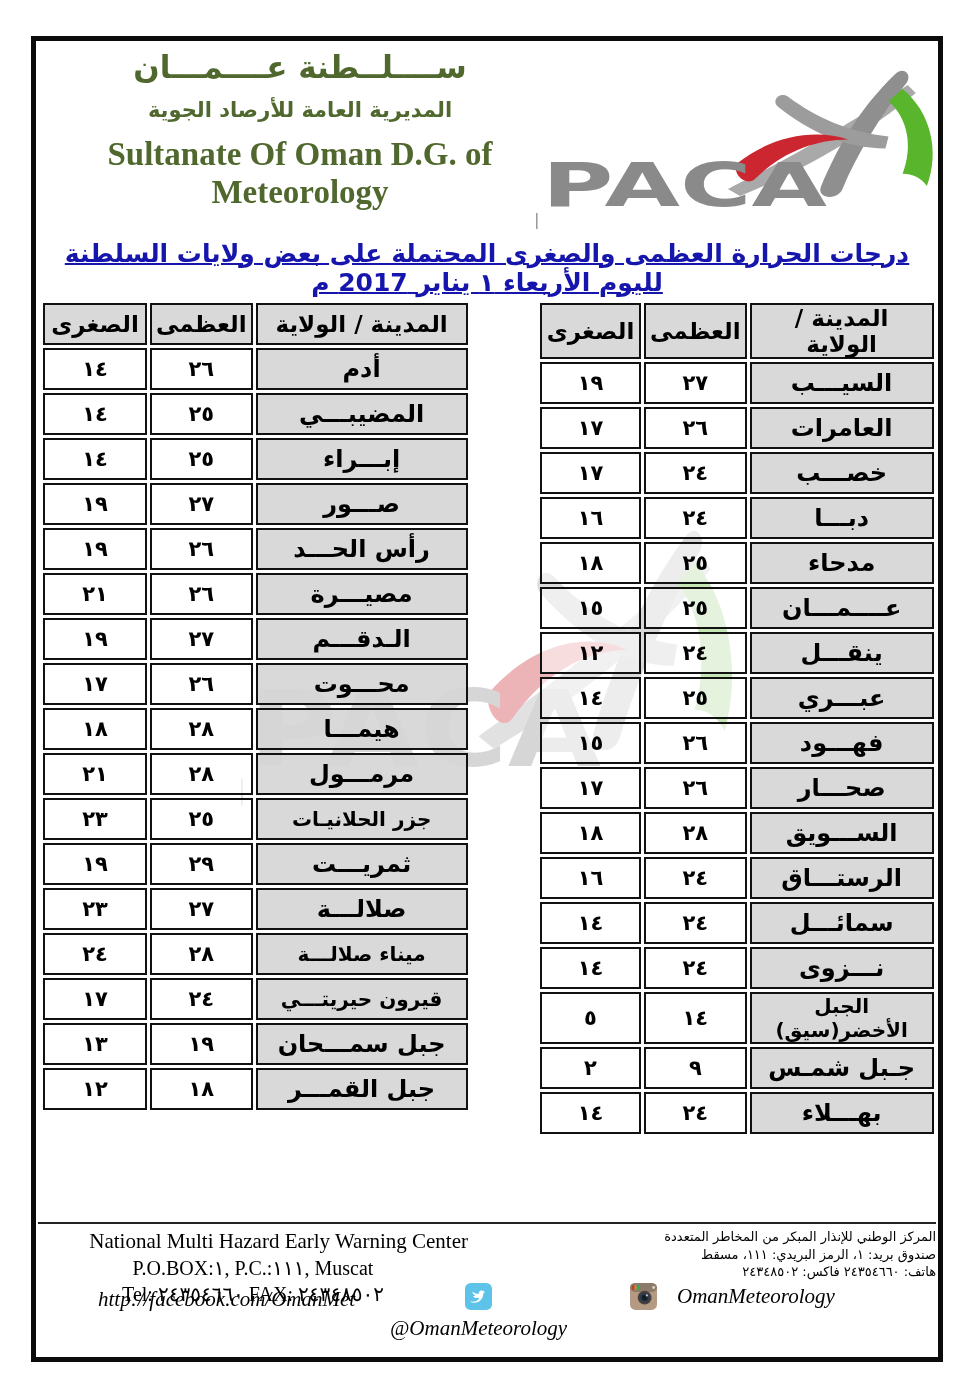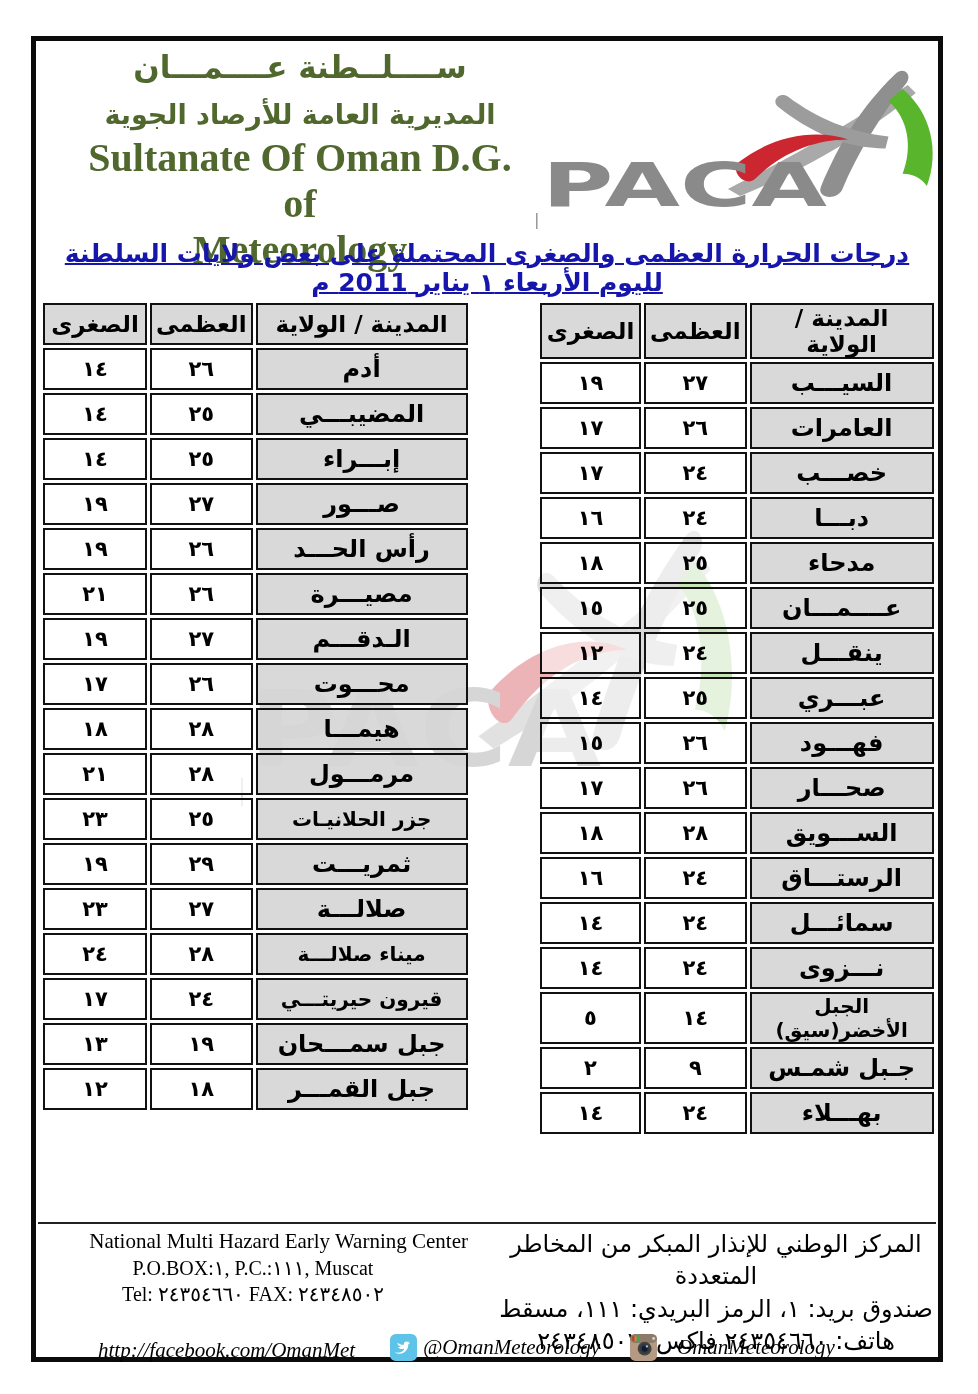--- a/index.html
+++ b/index.html
@@ -17,23 +17,23 @@
     width:978px;height:1394px;position:relative;overflow:hidden;
     font-family:"DejaVu Sans",sans-serif;color:#000;
   }
   .frame{
     position:absolute;left:31px;top:36px;width:912px;height:1326px;
     border:5px solid #0b0b0b;
   }
   
   .hdr-text{position:absolute;left:34px;top:6px;width:460px;text-align:center;z-index:2;}
   .hdr-ar1{font-size:31px;font-weight:bold;color:var(--header-green);line-height:1.35;}
-  .hdr-ar2{font-size:27px;font-weight:bold;color:var(--header-green);line-height:1.5;margin-top:6px;}
-  .hdr-en{font-family:"Liberation Serif","DejaVu Serif",serif;font-size:40px;font-weight:bold;
-          color:var(--header-green);line-height:1.15;}
+  .hdr-ar2{font-size:21px;font-weight:bold;color:var(--header-green);line-height:1.5;margin-top:6px;}
+  .hdr-en{font-family:"Liberation Serif","DejaVu Serif",serif;font-size:33px;font-weight:bold;
+          color:var(--header-green);line-height:1.15;margin-top:10px;}
   .logo-box{position:absolute;left:500px;top:22px;width:404px;height:170px;z-index:2;}
   
   .doc-title{
     position:absolute;left:0;top:198px;width:100%;text-align:center;z-index:2;
     font-size:25px;font-weight:bold;color:var(--title-blue);
     text-decoration:underline;text-decoration-thickness:2px;
   }
   
   .watermark{position:absolute;left:205px;top:479px;width:500px;height:290px;opacity:.34;z-index:0;pointer-events:none;}
   
@@ -51,25 +51,25 @@
   td.city{font-size:24px;}
   td.small-city{font-size:20px;}
   .tbl-left  col.c-min{width:104px;} .tbl-left  col.c-max{width:100px;} .tbl-left  col.c-city{width:212px;}
   .tbl-right col.c-min{width:101px;} .tbl-right col.c-max{width:101px;} .tbl-right col.c-city{width:184px;}
   
   .footer{position:absolute;left:2px;top:1181px;width:898px;z-index:2;border-top:2px solid #222;padding-top:4px;}
   .f-row1{display:flex;justify-content:space-between;align-items:flex-start;}
   .f-en{width:430px;text-align:center;font-family:"Liberation Serif","DejaVu Serif",serif;
         font-size:20px;line-height:1.3;}
   .f-en .f-line1{font-size:21px;text-align:right;}
-  .f-ar{width:440px;text-align:center;font-size:24px;line-height:1.35;direction:rtl;}
+  .f-ar{width:440px;text-align:right;font-size:13px;line-height:1.35;direction:rtl;}
   .f-row2{position:relative;height:36px;margin-top:-26px;
           font-family:"Liberation Serif","DejaVu Serif",serif;font-style:italic;font-size:21px;}
   .f-fb{position:absolute;left:60px;top:6px;}
-  .f-tw{position:absolute;left:352px;top:2px;display:flex;align-items:center;gap:6px;}
+  .f-tw{position:absolute;left:352px;top:2px;display:flex;align-items:center;gap:6px;flex-direction:column;}
   .f-ig{position:absolute;left:592px;top:2px;display:flex;align-items:center;gap:20px;}
   .soc-icon{width:27px;height:27px;display:inline-block;}
 </style>
 </head>
 <body>
 
 <div class="frame">
 
   <svg class="watermark" viewBox="0 0 400 165" preserveAspectRatio="none" aria-hidden="true">
     <use href="#paca-logo-g"></use>
@@ -93,21 +93,21 @@
           <path d="M250,32 C278,53 311,67 349,71 L346,83 C306,83 270,66 240,42 C232,35 242,26 250,32 Z" fill="#9c9c9c"></path>
           <path d="M200,97 C233,71 276,63 309,74 C276,74 243,87 217,113 C207,122 192,105 200,97 Z" fill="var(--logo-red)"></path>
           <path d="M363,24 C391,47 400,86 387,120 C381,112 373,108 363,108 C373,82 369,54 349,36 Z" fill="var(--logo-green)"></path>
         </g>
         <text x="6" y="140" font-family="DejaVu Sans, sans-serif" font-size="60" font-weight="bold" fill="var(--logo-gray)" textLength="282" lengthAdjust="spacingAndGlyphs">PACA</text>
         <text x="4" y="163" direction="rtl" font-family="DejaVu Sans, sans-serif" font-size="21" fill="#9a9a9a" textLength="300" lengthAdjust="spacingAndGlyphs">الهيئة العامة للطيران المدني</text>
       </g>
     </svg>
   </div>
 
-  <div class="doc-title" dir="rtl">درجات الحرارة العظمى والصغرى المحتملة على بعض ولايات السلطنة لليوم الأربعاء ١ يناير 2011 م</div>
+  <div class="doc-title" dir="rtl">درجات الحرارة العظمى والصغرى المحتملة على بعض ولايات السلطنة لليوم الأربعاء ١ يناير 2017 م</div>
 
   <div class="tbl-wrap tbl-left">
     <table>
       <colgroup>
           <col class="c-min">
           <col class="c-max">
           <col class="c-city">
         </colgroup>
       <thead>
         <tr>

